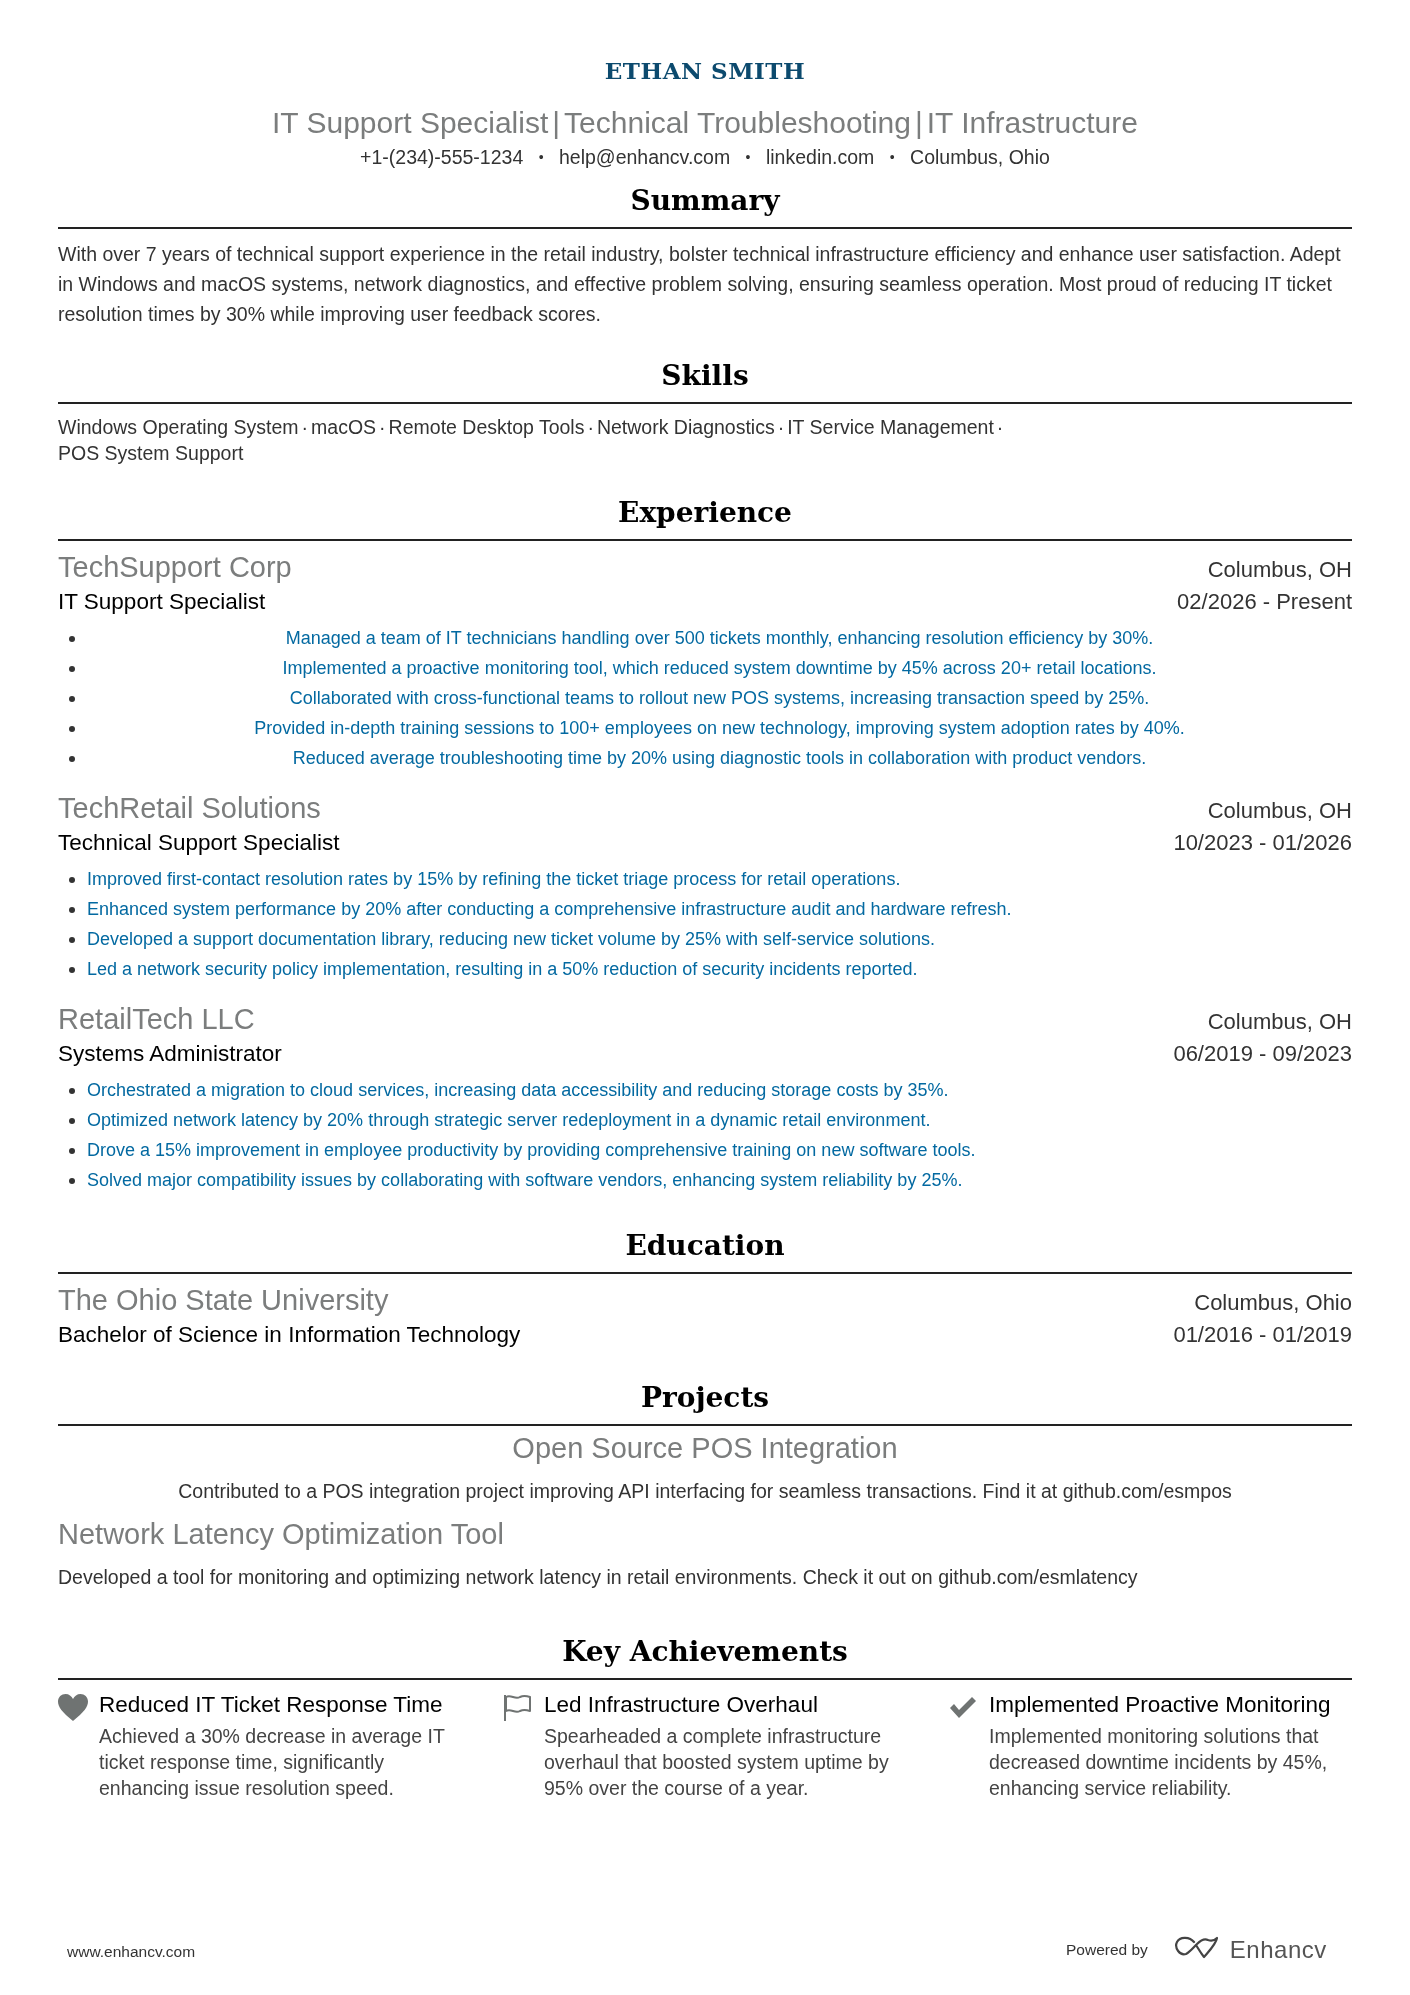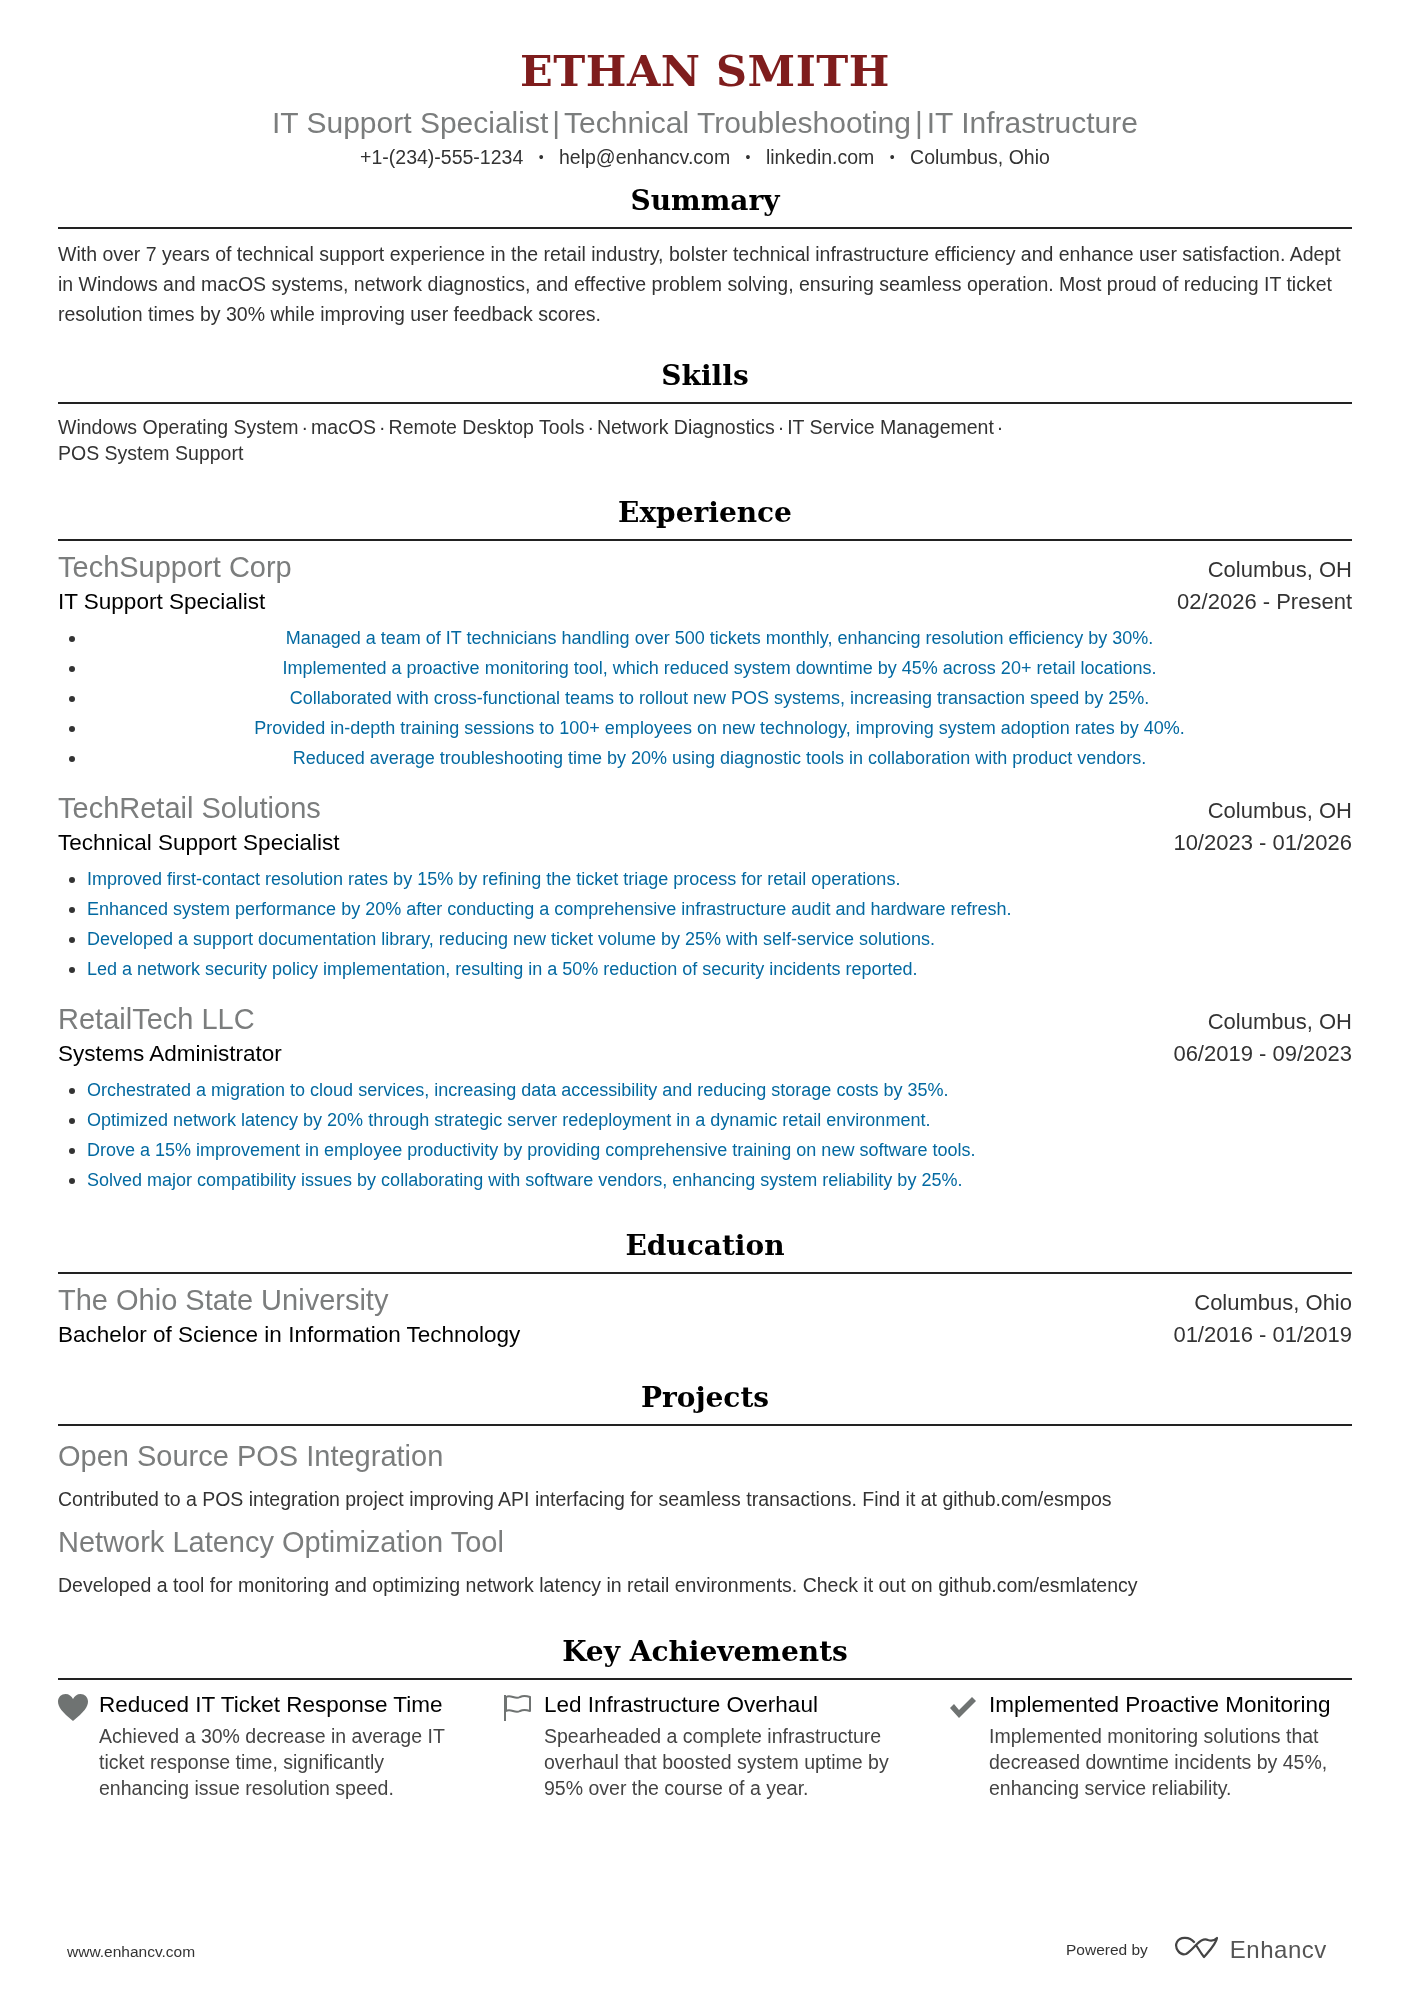--- a/index.html
+++ b/index.html
@@ -1,21 +1,21 @@
 <!DOCTYPE html>
 <html><head>
 <meta charset="utf-8">
 <style>
   html, body { margin: 0; padding: 0; background: #ffffff; }
   body { width: 1410px; height: 1995px; position: relative; overflow: hidden;
          font-family: "Liberation Sans", "DejaVu Sans", sans-serif; color: #333; }
   .page { position: absolute; left: 58px; top: 0; width: 1294px; }
   .header { text-align: center; padding-top: 50px; }
   .name { font-family: "DejaVu Serif", "Liberation Serif", serif; font-weight: bold;
-          font-size: 43px; letter-spacing: 0.5px; color: #7f1d1d; line-height: 42px; }
+          font-size: 23px; letter-spacing: 0.5px; color: #0c4a6e; line-height: 42px; }
   .subtitle { font-size: 30px; color: #7b7d7d; line-height: 38px; margin-top: 12px; }
   .subtitle .sep { color: #7b7d7d; margin: 0 4px; }
   .contact { font-size: 19.5px; color: #333; line-height: 26px; margin-top: 2px; }
   .contact .dot { margin: 0 10px; font-size: 14px; vertical-align: 2px; }
 
   .section { position: absolute; left: 0; width: 1294px; }
   .sec-head { text-align: center; font-family: "DejaVu Serif", "Liberation Serif", serif;
               font-weight: bold; font-size: 28px; color: #000; line-height: 36px; }
   .rule { height: 2px; background: #222; margin-top: 8px; }
 
@@ -150,21 +150,21 @@
     </div>
     <div class="row">
       <span class="role">Bachelor of Science in Information Technology</span>
       <span class="dates">01/2016 - 01/2019</span>
     </div>
   </div>
 
   <div class="section" style="top:1380px;">
     <div class="sec-head">Projects</div>
     <div class="rule"></div>
-    <div style="margin-top:12px;">
+    <div style="margin-top:4px;text-align:center;">
       <div class="proj-title">Open Source POS Integration</div>
       <div class="proj-desc">Contributed to a POS integration project improving API interfacing for seamless transactions. Find it at github.com/esmpos</div>
     </div>
     <div style="margin-top:10px;">
       <div class="proj-title">Network Latency Optimization Tool</div>
       <div class="proj-desc">Developed a tool for monitoring and optimizing network latency in retail environments. Check it out on github.com/esmlatency</div>
     </div>
   </div>
 
   <div class="section" style="top:1634px;">

